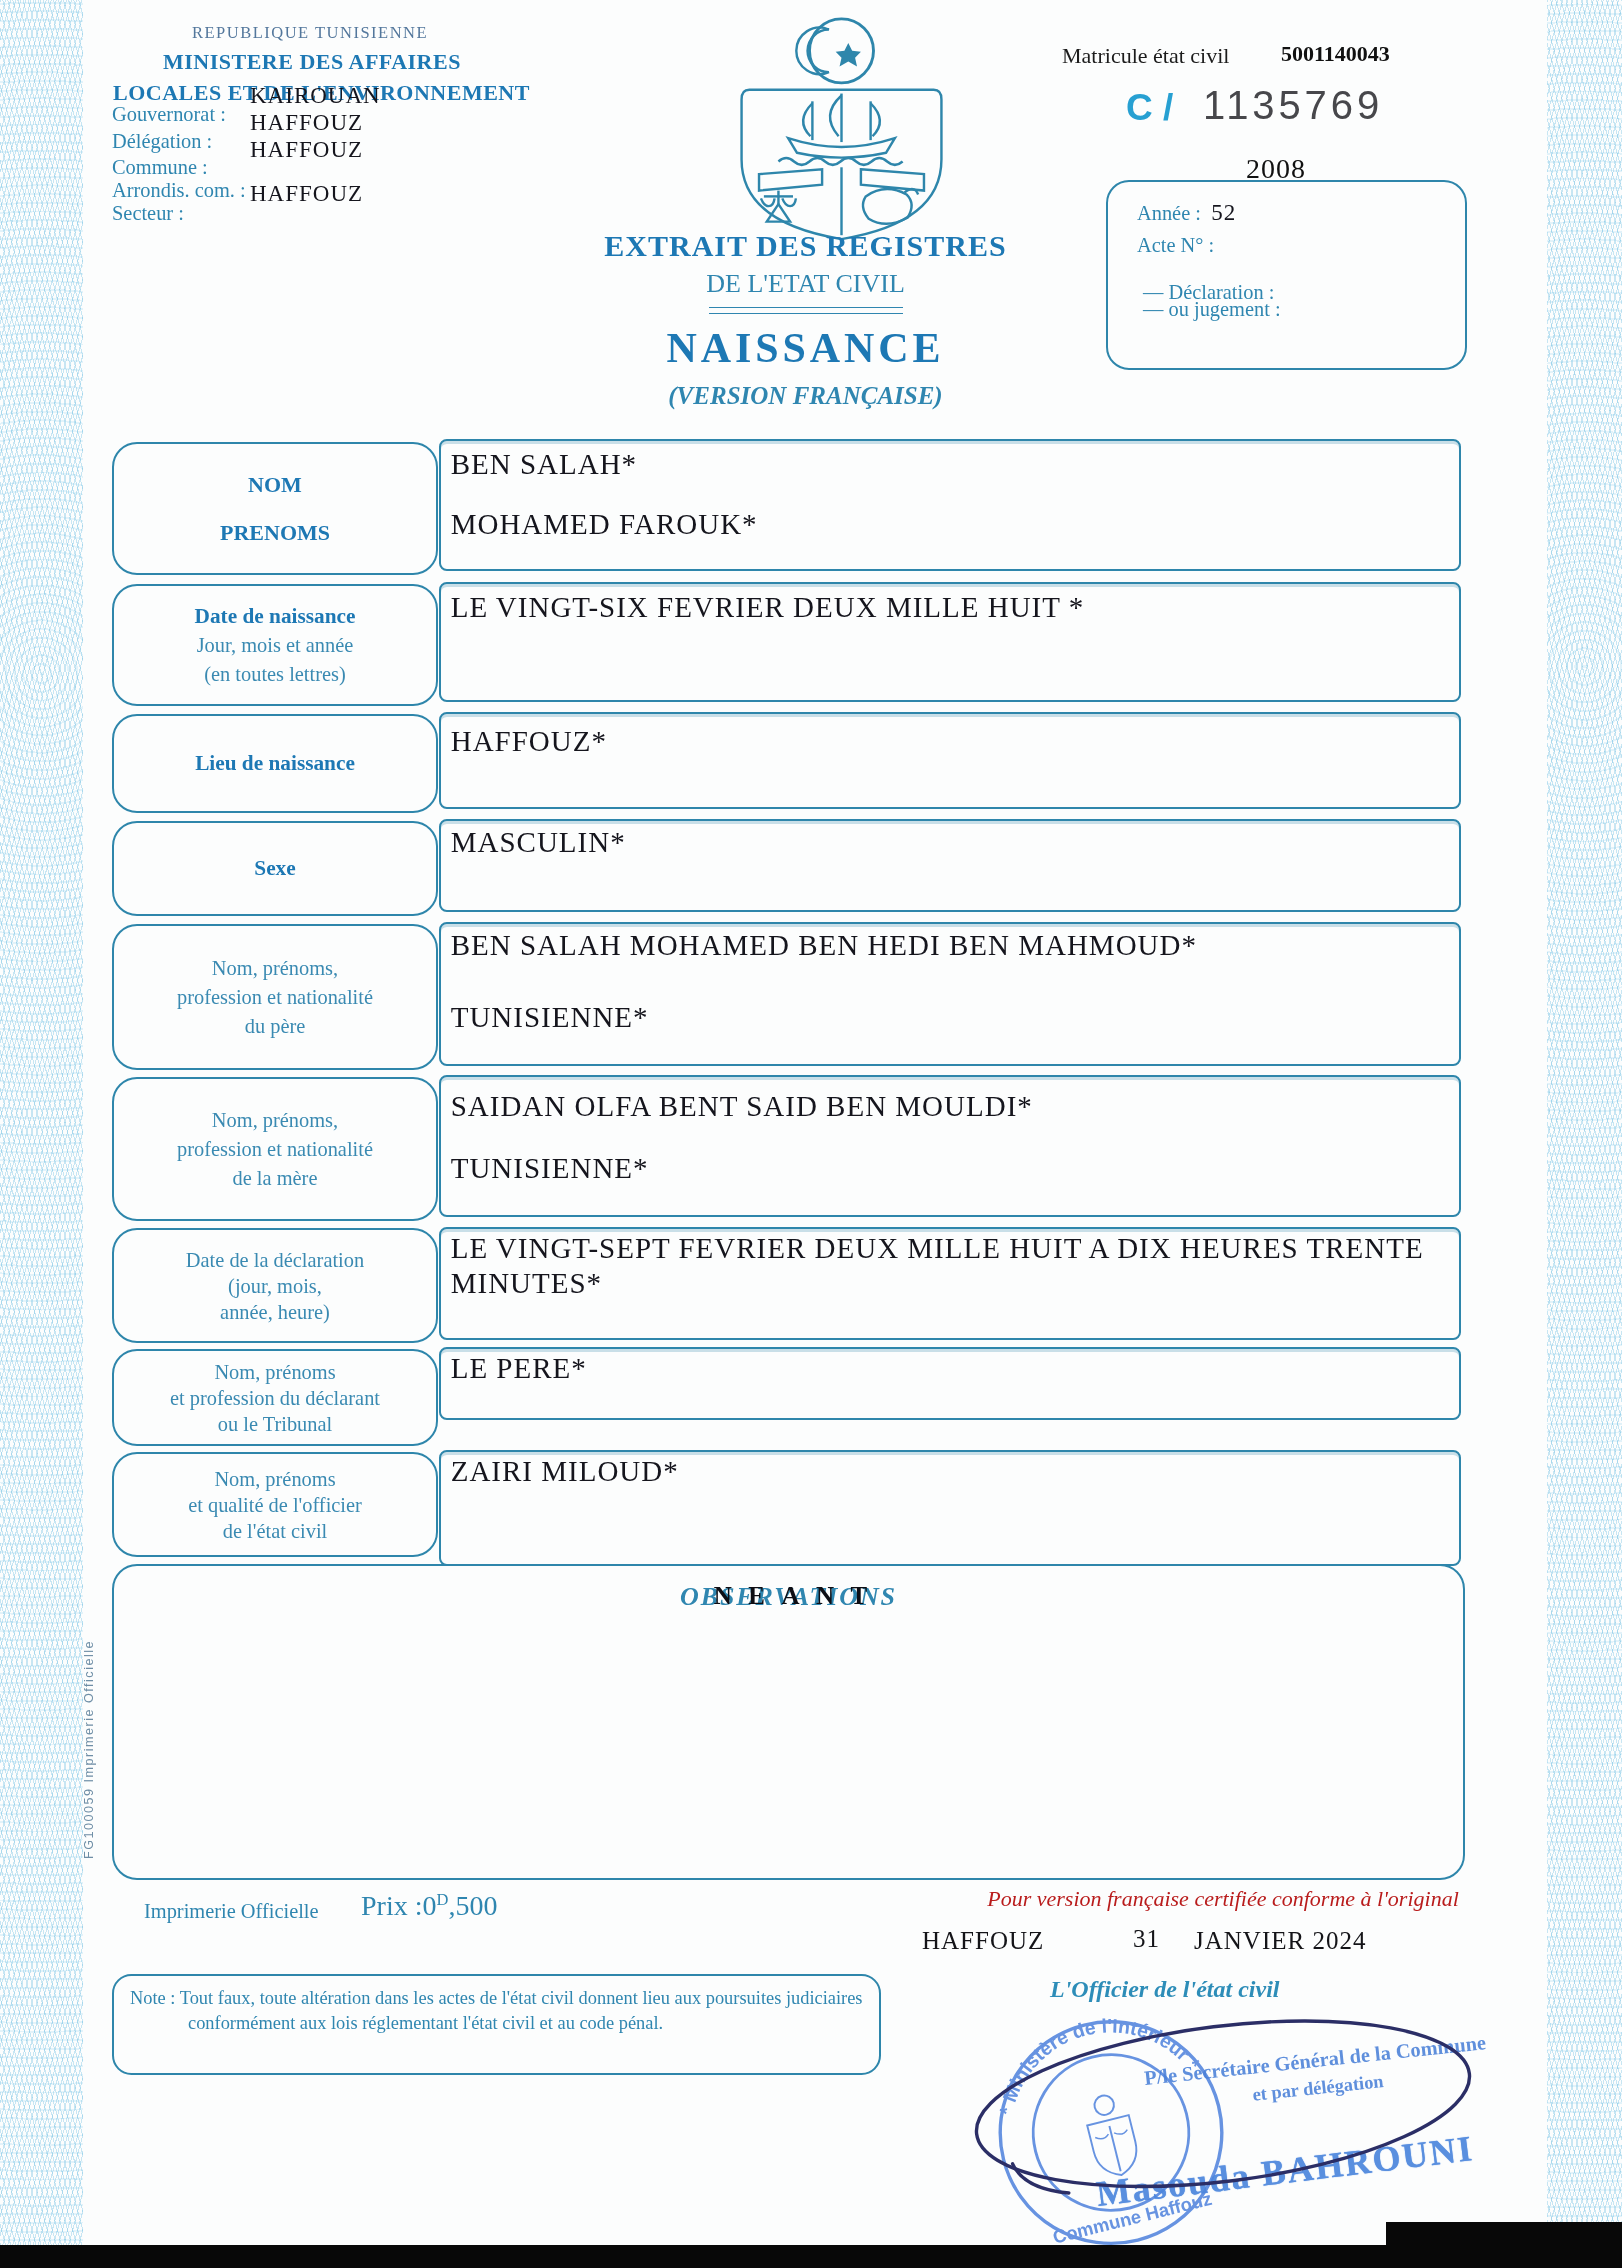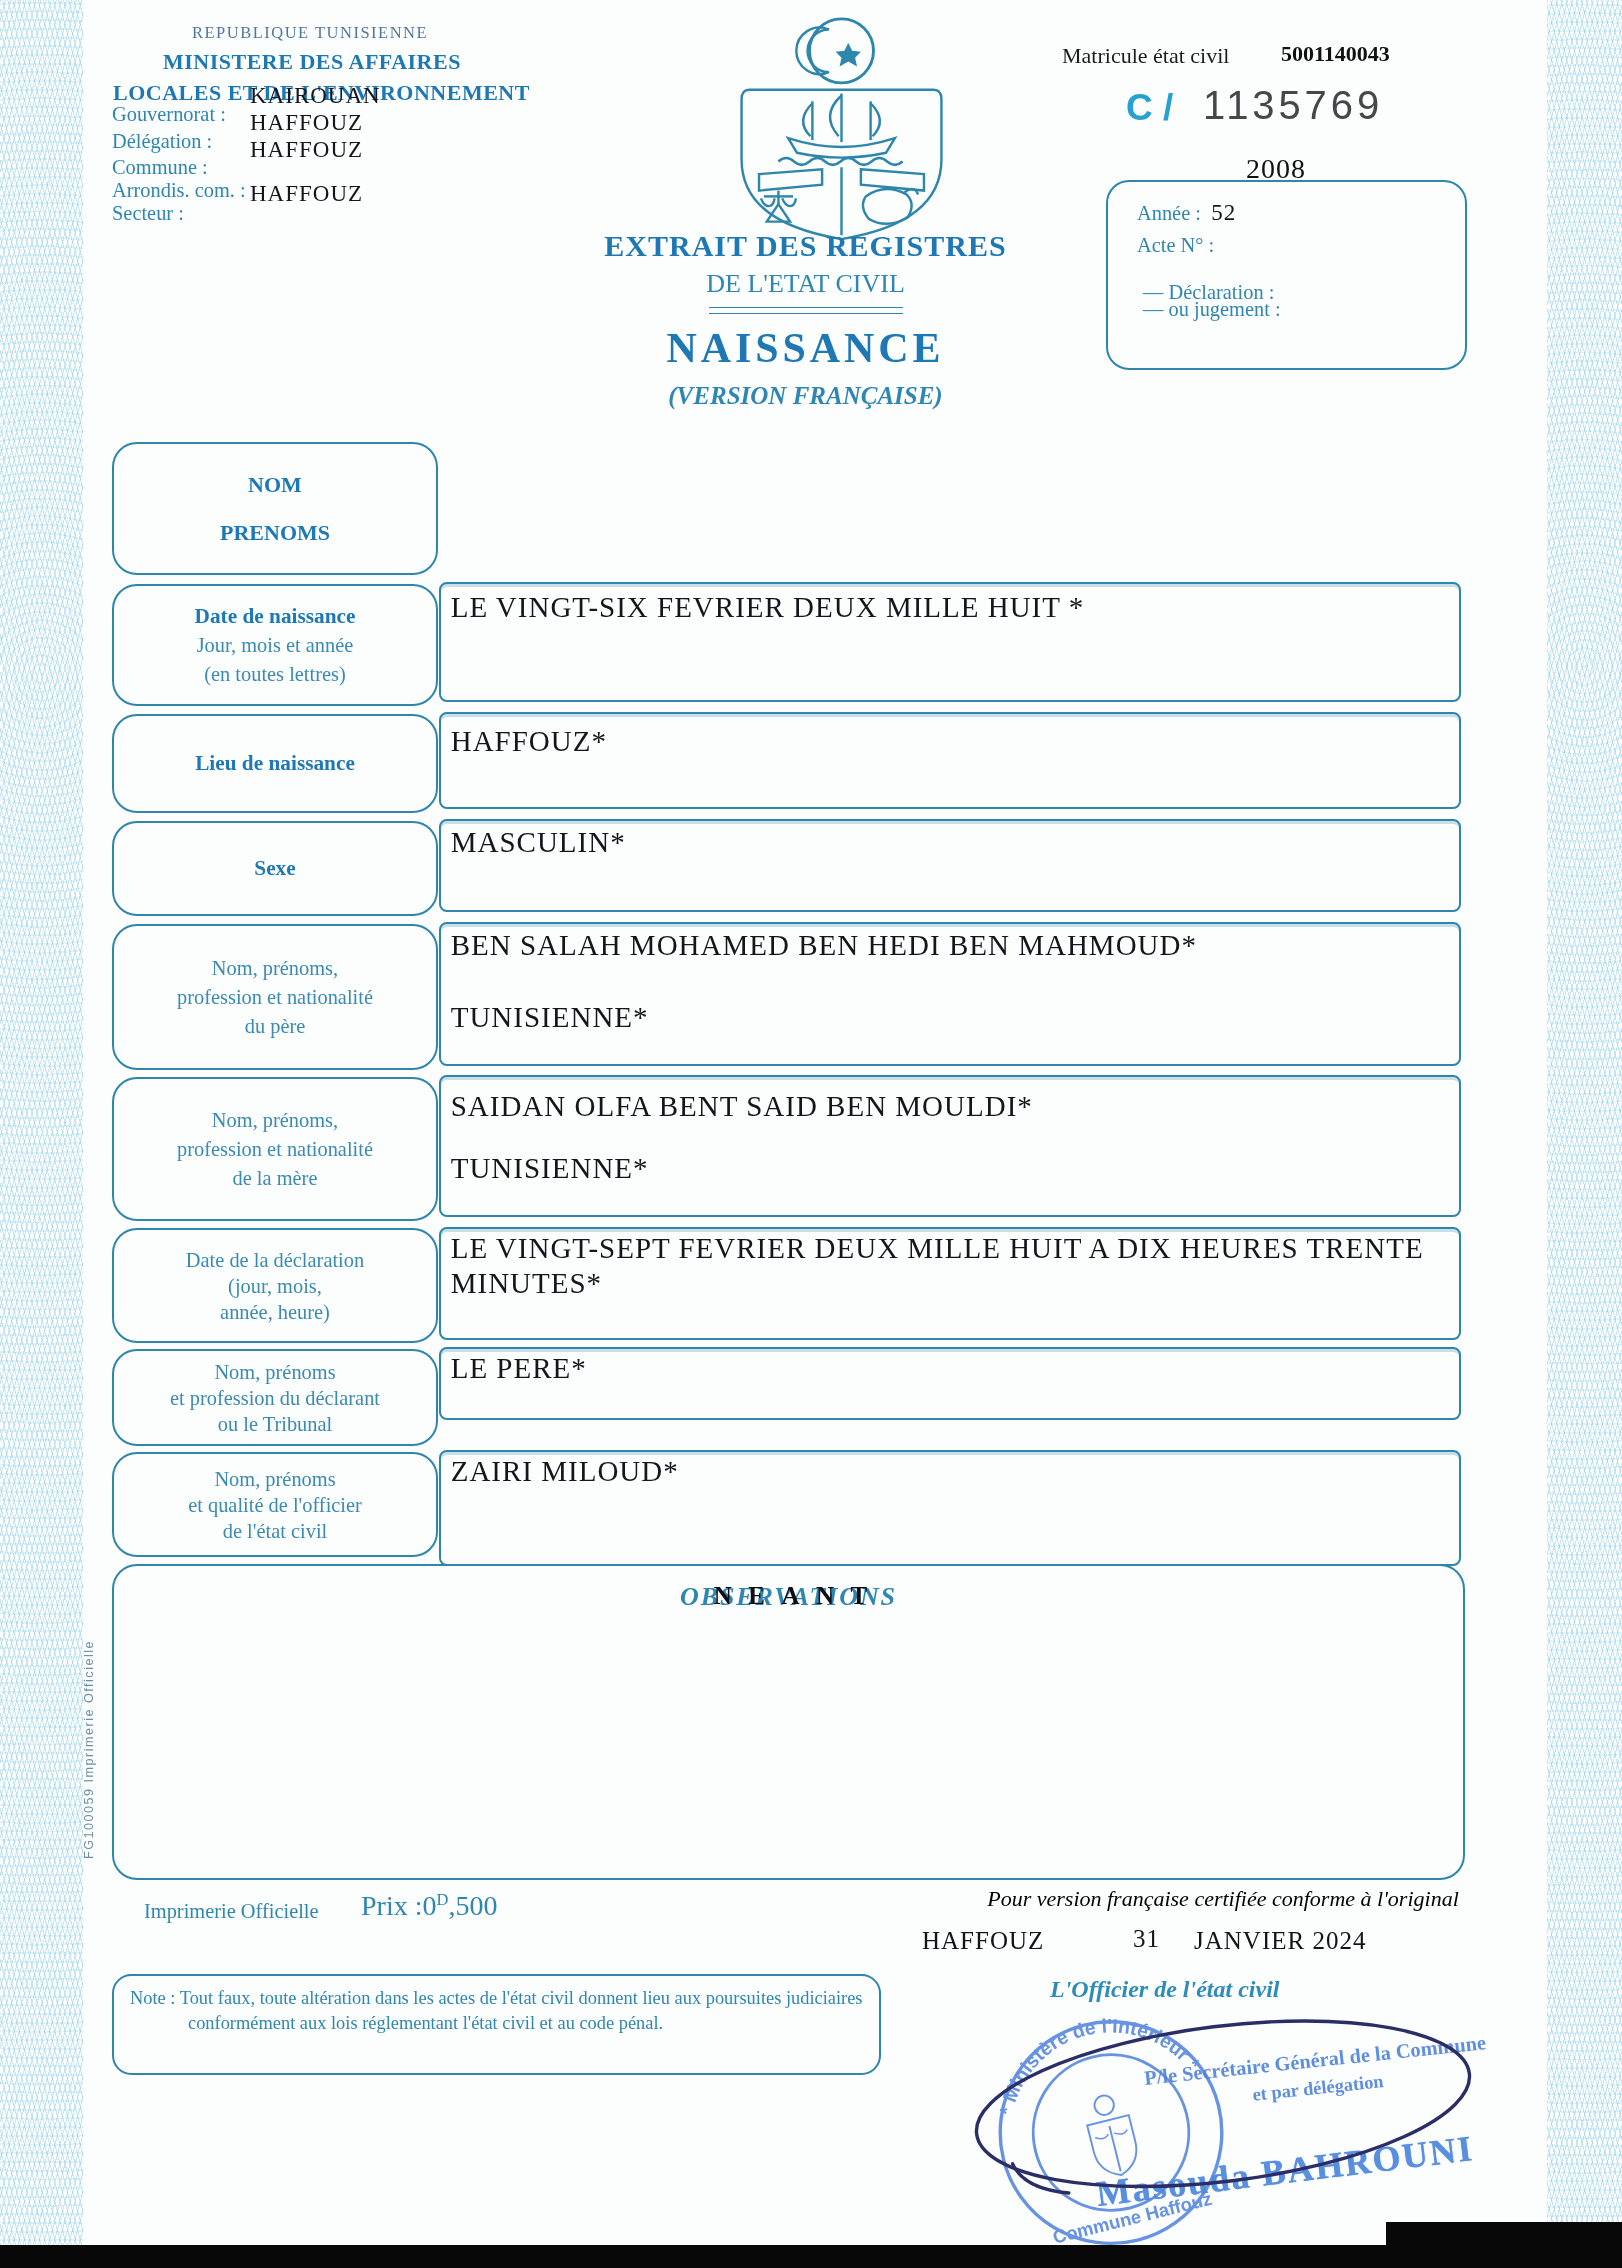--- a/index.html
+++ b/index.html
@@ -51,21 +51,21 @@
   .obs-title-wrap{position:absolute;top:15.5px;width:100%;text-align:center;}
   .obs-title{font-size:26px;font-weight:bold;font-style:italic;letter-spacing:1.9px;color:#2f86b0;position:relative;display:inline-block;}
   .obs-neant{position:absolute;left:50%;top:0;transform:translateX(-44%);color:#0e0e14;font-style:normal;
      font-weight:bold;font-size:25px;letter-spacing:16.5px;white-space:nowrap;}
   
   .imprimerie{left:144px;top:1900px;font-size:20.4px;color:#2f86b0;}
   .prix{left:361px;top:1890px;font-size:28px;color:#2f86b0;}
   .prix sup{font-size:16.5px;}
   .note-box{left:112px;top:1974px;width:769px;height:101px;border:2.9px solid #2e86ab;border-radius:19.4px;
      box-sizing:border-box;padding:9.7px 13.6px 7.8px 74px;text-indent:-58px;font-size:18.4px;line-height:25px;color:#2f86b0;}
-  .cert{left:922px;top:1886px;width:602px;font-size:22px;font-style:italic;color:#000000;text-align:center;}
+  .cert{left:922px;top:1886px;width:602px;font-size:22px;font-style:italic;color:#b91c1c;text-align:center;}
   .pd{font-size:25px;color:#141418;letter-spacing:1px;}
   .place{left:922px;top:1927px;}
   .day{left:1133px;top:1925px;}
   .monthyear{left:1194px;top:1927px;}
   .officer{left:1050px;top:1976px;font-size:24px;font-weight:bold;font-style:italic;color:#2d8db8;}
   .side-code{left:82px;top:1859px;transform:rotate(-90deg);transform-origin:0 0;font-family:"Liberation Sans",sans-serif;
      font-size:12.6px;color:#6e8ea6;letter-spacing:1.5px;white-space:nowrap;}
   
   .round-stamp{left:990px;top:2011px;transform:rotate(-14deg);opacity:.92;}
   .deleg-stamp{left:1108px;top:2049px;width:417px;transform:rotate(-6deg);text-align:center;color:#4a80d8;opacity:.88;}
@@ -143,20 +143,24 @@
     <div class="t2">DE L'ETAT CIVIL</div>
     <div class="t-rule"></div>
     <div class="t-main hblue">NAISSANCE</div>
     <div class="t-sub">(VERSION FRANÇAISE)</div>
   </div>
 
   <div class="label-box" style="top:442px;height:129px;">
     <div class="lb-bold">NOM</div>
     <div class="lb-bold" style="margin-top:19.4px;">PRENOMS</div>
   </div>
+  <div class="value-box" style="top:439px;height:132px;">
+    <div class="v-line" style="margin-top:5.8px;">BEN SALAH*</div>
+    <div class="v-line" style="margin-top:25px;">MOHAMED FAROUK*</div>
+  </div>
 
   <div class="label-box" style="top:584px;height:118px;">
     <div class="lb-bold" style="font-size:21.3px;">Date de naissance</div>
     <div class="lb-norm">Jour, mois et année</div>
     <div class="lb-norm">(en toutes lettres)</div>
   </div>
   <div class="value-box" style="top:582px;height:120px;">
     <div class="v-line" style="margin-top:5.8px;">LE VINGT-SIX FEVRIER  DEUX MILLE HUIT *</div>
   </div>
 

